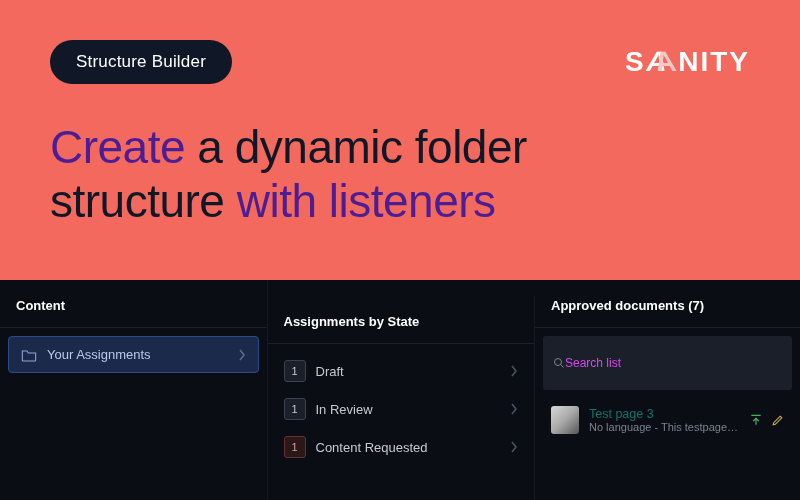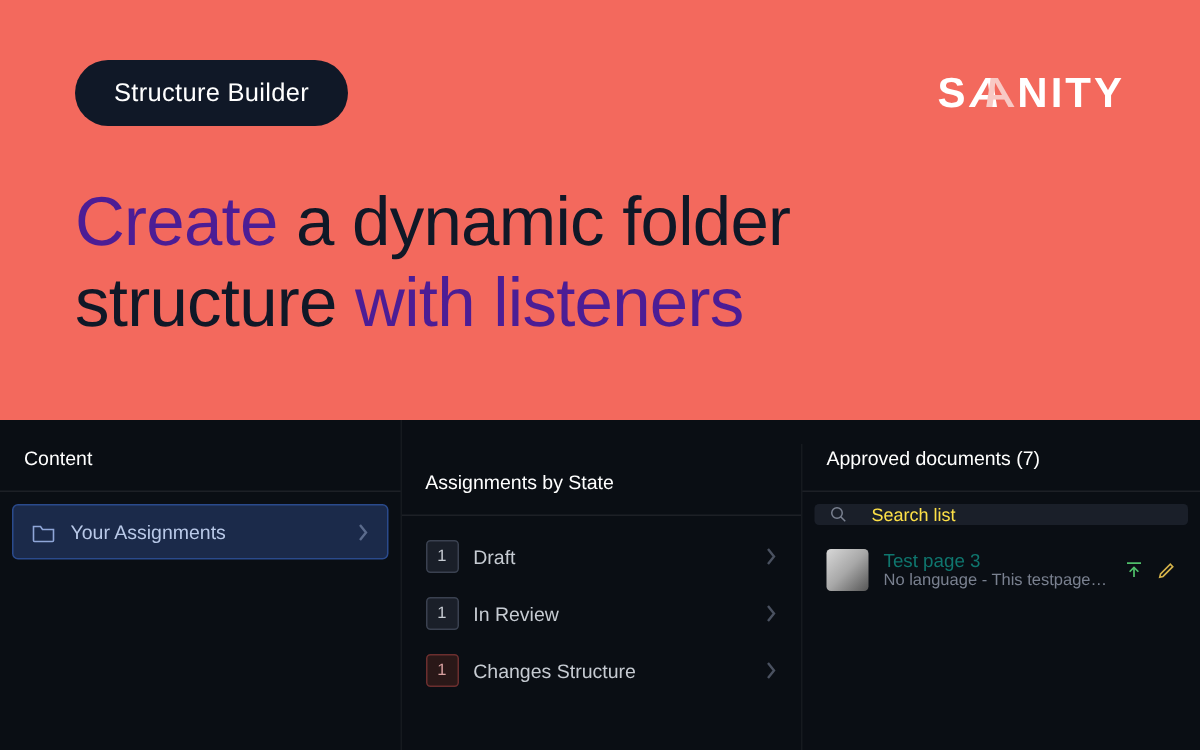--- a/index.html
+++ b/index.html
@@ -47,21 +47,21 @@
     display: flex;
     height: 220px;
     background: #0a0e14;
     color: #c6cbd2;
     font-size: 13px;
   }
   .col1 { width: 268px; border-right: 1px solid rgba(255,255,255,0.05); }
   .col2 { width: 268px; border-right: 1px solid rgba(255,255,255,0.05); margin-top: 16px; }
   .col3 { flex: 1; }
   .col-header {
-    font-weight: 400;
+    font-weight: 700;
     color: #fff;
     font-size: 13px;
     padding: 18px 16px 14px 16px;
     border-bottom: 1px solid rgba(255,255,255,0.08);
   }
   .col-body { padding: 8px 8px; }
   .item-active {
     background: #1b2a4a;
     border: 1px solid #2a4a8c;
     border-radius: 4px;
@@ -88,25 +88,25 @@
     font-size: 11px;
     display: flex; align-items: center; justify-content: center;
     border-radius: 3px;
   }
   .count-box.red { border-color: #6b2e2e; background:#2a1818; color:#d9a0a0;}
   .state-row .chev { color: #4a5160; }
   .search {
     margin: 8px 8px 10px 8px;
     background: #1a1f29;
     border-radius: 3px;
-    padding: 0 10px;
-    display: flex;
-    align-items: center;
-    gap: 16px;
-    color: #fde047;
+    padding: 20px 10px;
+    display: flex;
+    align-items: center;
+    gap: 0;
+    color: #d946ef;
     font-size: 12px;
   }
   .doc-row {
     display: flex;
     align-items: center;
     gap: 10px;
     padding: 6px 10px;
     margin: 0 6px;
   }
   .thumb {
@@ -175,21 +175,21 @@
           <div class="count-box">1</div>
           <span>In Review</span>
           <span class="chev">
             <svg width="8" height="12" viewBox="0 0 8 12" fill="none" stroke="currentColor" stroke-width="1.6">
               <path d="M2 1 l4 5 -4 5"></path>
             </svg>
           </span>
         </div>
         <div class="state-row">
           <div class="count-box red">1</div>
-          <span>Changes Structure</span>
+          <span>Content Requested</span>
           <span class="chev">
             <svg width="8" height="12" viewBox="0 0 8 12" fill="none" stroke="currentColor" stroke-width="1.6">
               <path d="M2 1 l4 5 -4 5"></path>
             </svg>
           </span>
         </div>
       </div>
   </div>
 
   <div class="col3">

